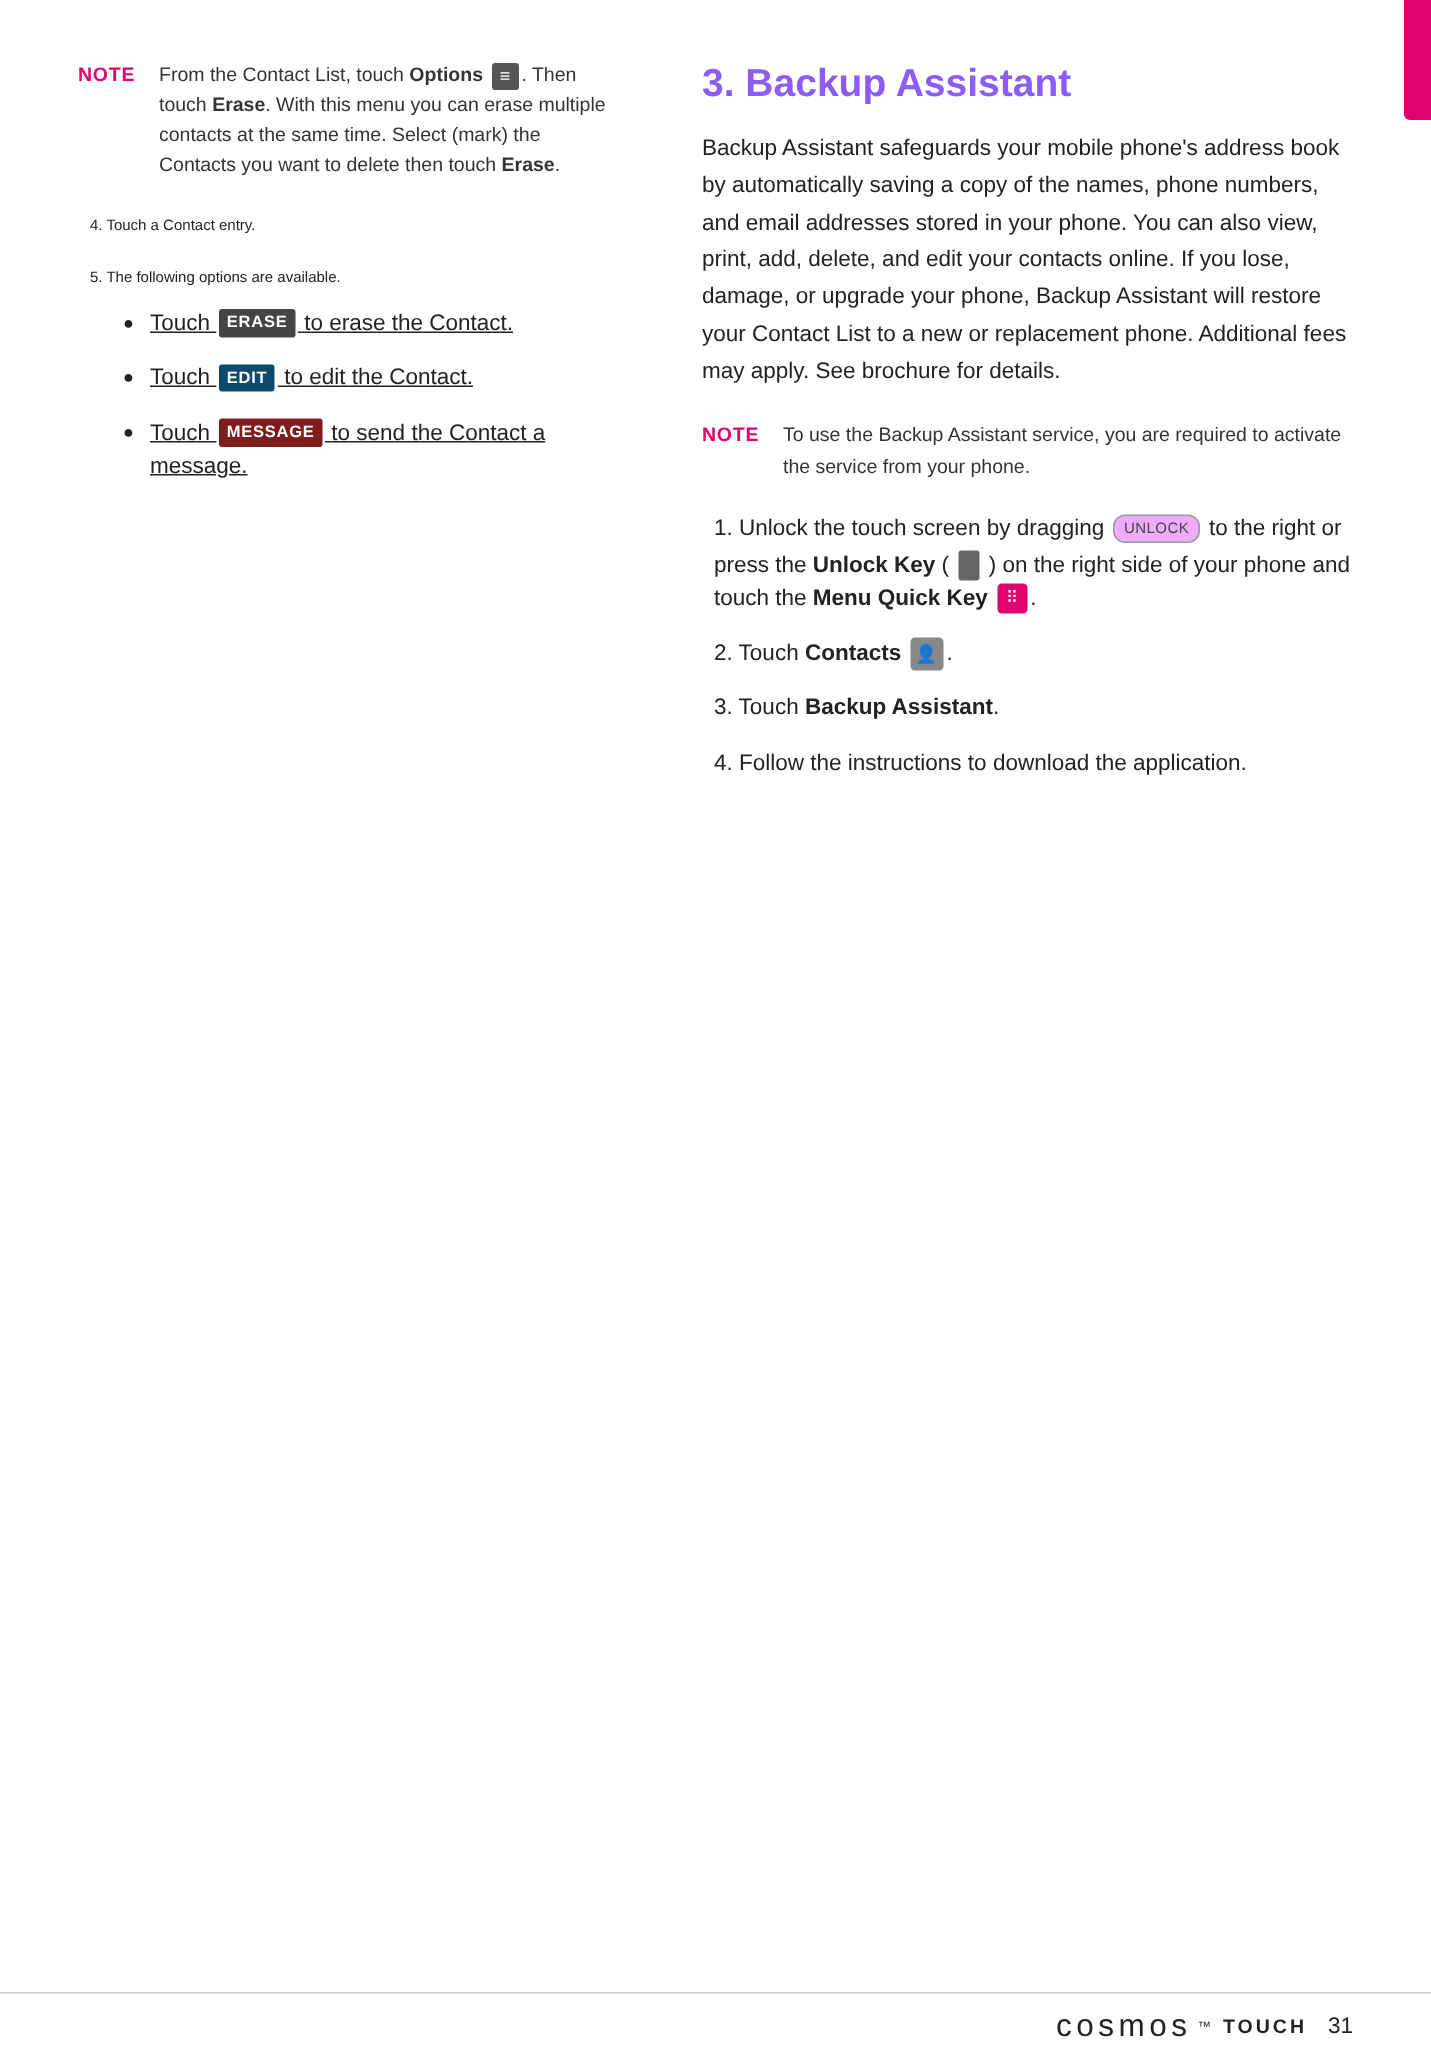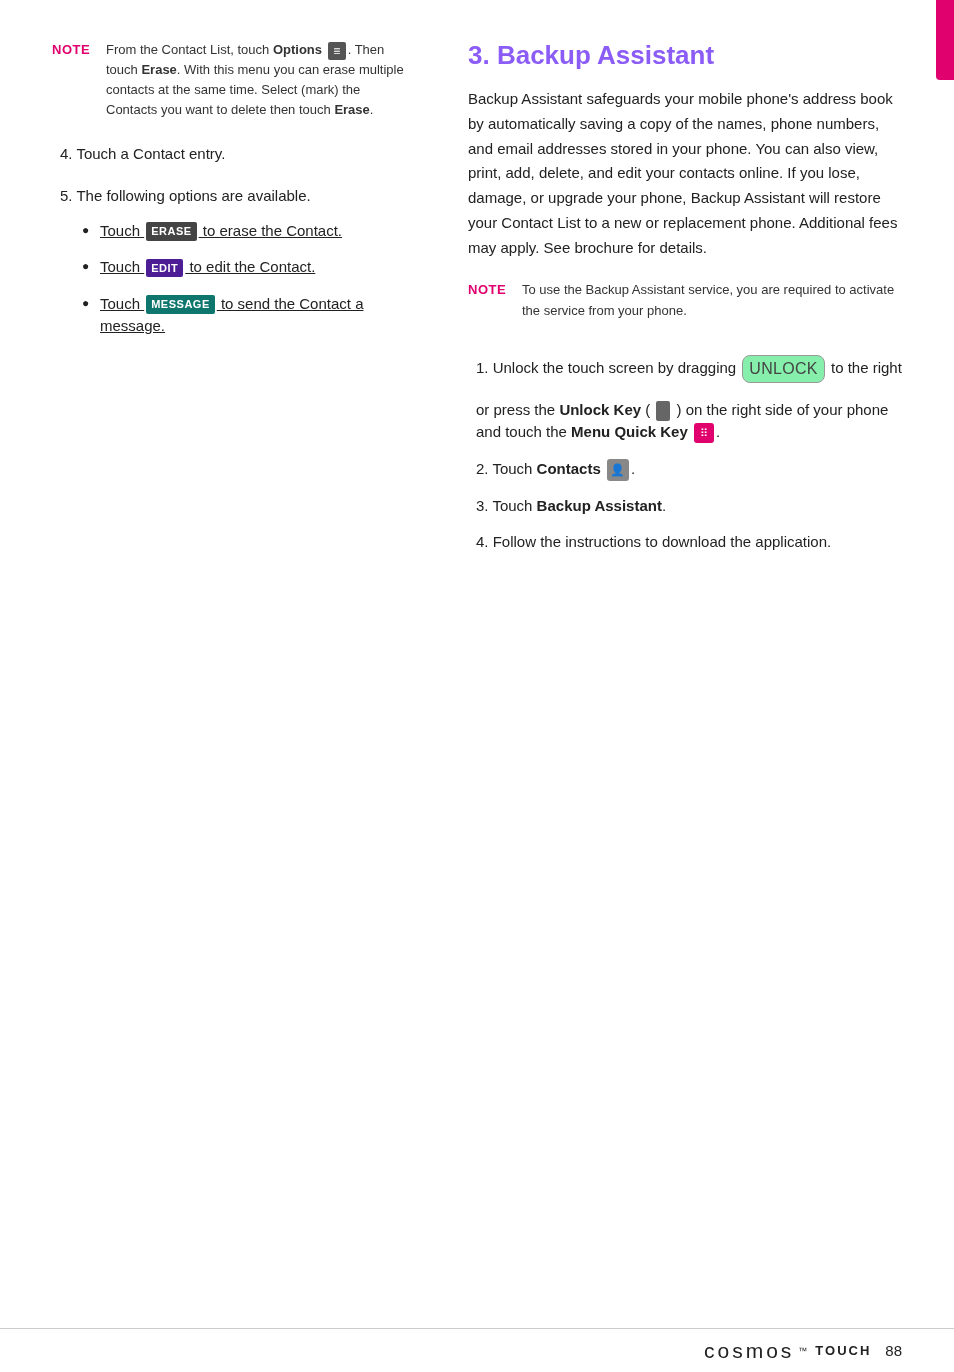--- a/index.html
+++ b/index.html
@@ -69,21 +69,21 @@
       line-height: 1.55;
       color: #333;
     }
 
     .note-text strong, .note-text b {
       font-weight: bold;
     }
 
     
     .numbered-item {
-      font-size: 15px;
+      font-size: 10px;
       line-height: 1.5;
       margin-bottom: 12px;
       padding-left: 8px;
       margin-top: 20px;
     }
 
     
     .bullet-list {
       list-style: none;
       margin-left: 30px;
@@ -118,22 +118,22 @@
       font-size: 11px;
       font-weight: bold;
       padding: 1px 5px;
       border-radius: 2px;
       letter-spacing: 0.5px;
       vertical-align: middle;
       margin: 0 2px;
     }
 
     .btn-badge.erase { background: #444; }
-    .btn-badge.edit  { background: #4c1d95; }
-    .btn-badge.message { background: #0f766e; text-align: center; }
+    .btn-badge.edit  { background: #0c4a6e; }
+    .btn-badge.message { background: #7f1d1d; text-align: center; }
 
     
     .icon-options {
       display: inline-block;
       width: 18px;
       height: 18px;
       background: #555;
       vertical-align: middle;
       border-radius: 2px;
       margin: 0 2px;
@@ -197,28 +197,28 @@
     .right-numbered-item {
       font-size: 15px;
       line-height: 1.5;
       margin-bottom: 14px;
       padding-left: 8px;
     }
 
     
     .unlock-pill {
       display: inline-block;
-      background: #86efac;
+      background: #f0abfc;
       border: 1px solid #999;
       border-radius: 8px;
-      font-size: 16px;
+      font-size: 10px;
       padding: 1px 6px;
       color: #444;
       vertical-align: middle;
-      margin: 16px 2px;
+      margin: 4px 2px;
       letter-spacing: 0.3px;
     }
 
     
     .menu-quick-icon {
       display: inline-block;
       width: 20px;
       height: 20px;
       background: #e0006e;
       border-radius: 3px;
@@ -407,17 +407,17 @@
       </div>
 
     </div>
   </div>
 
   <div class="bottom-bar">
     <div class="cosmos-logo">
       <span class="cosmos-text">cosmos</span>
         <span class="tm-super">™</span>
       <span class="touch-text">TOUCH</span>
-      <span class="page-number">88</span>
+      <span class="page-number">31</span>
     </div>
   </div>
 
 </div>
 
 </body></html>

